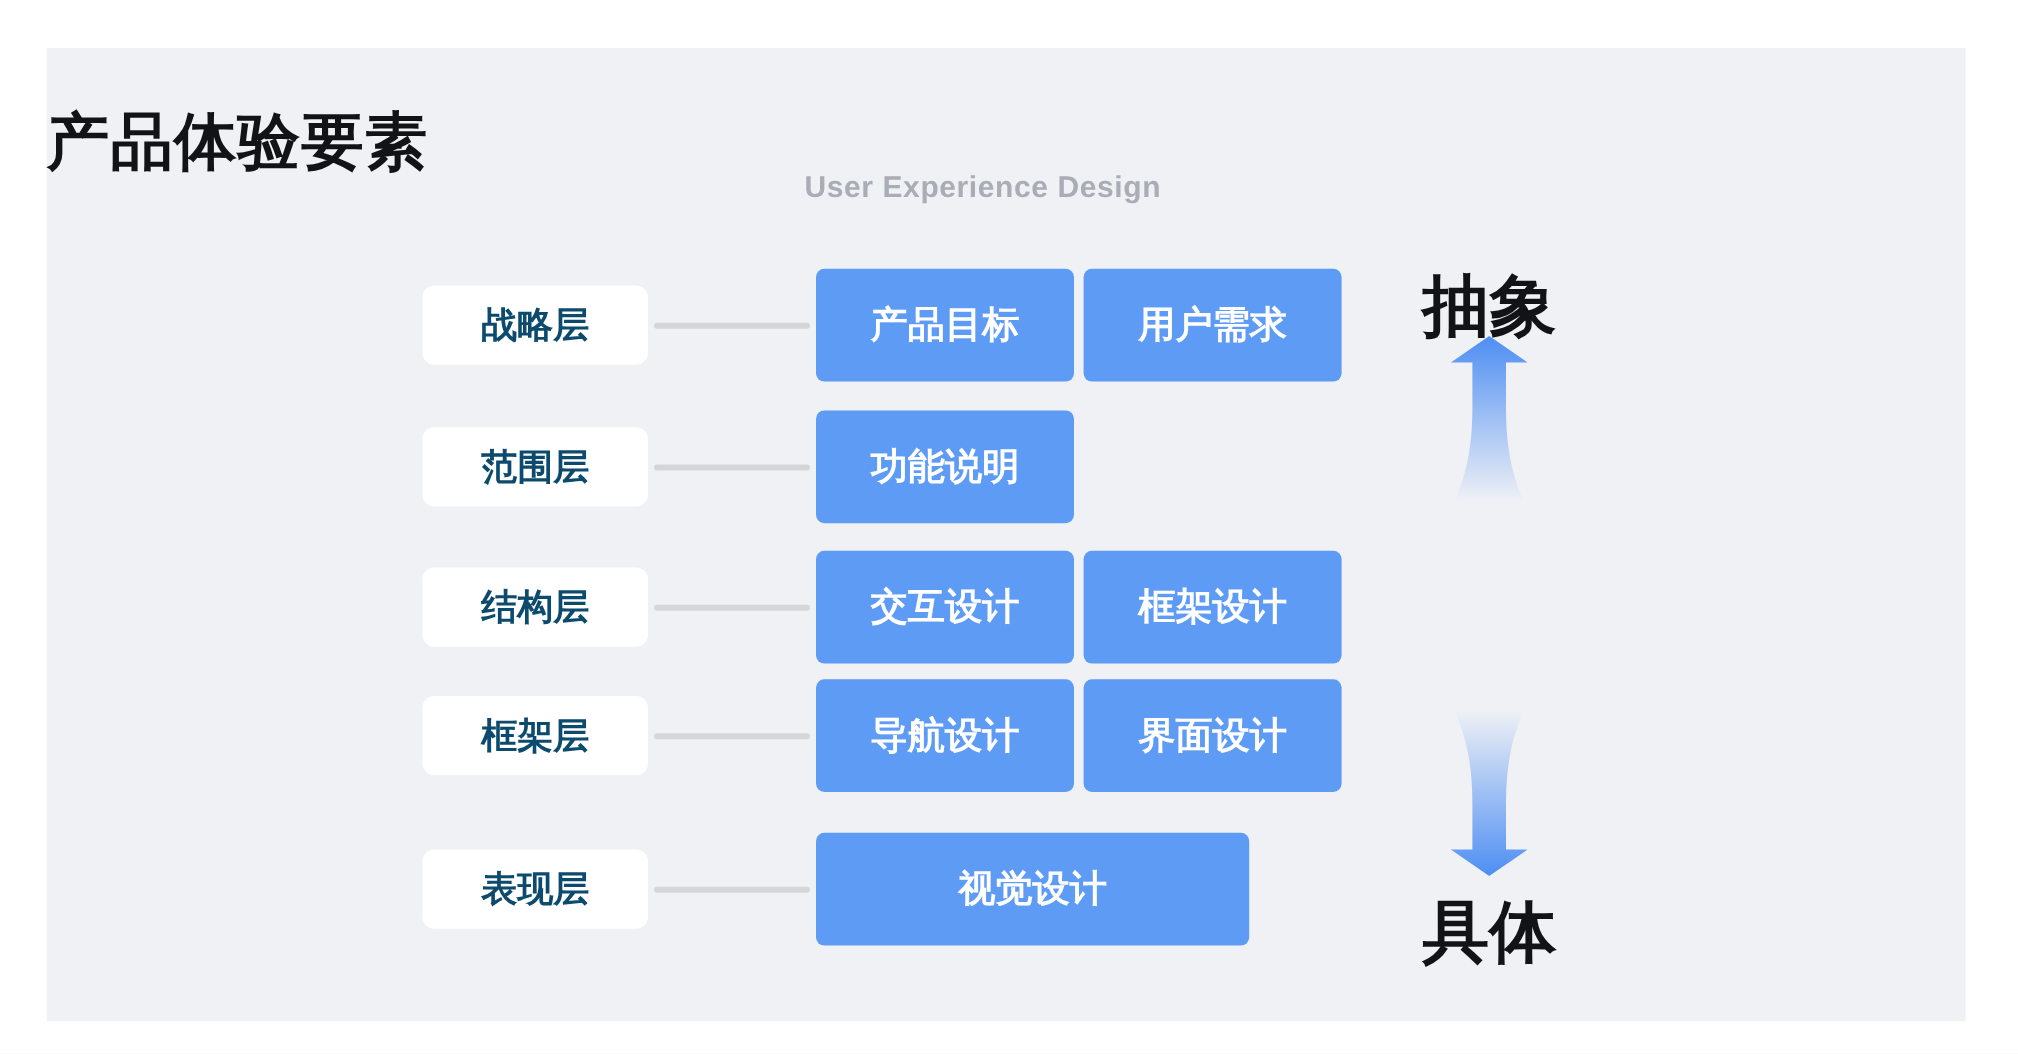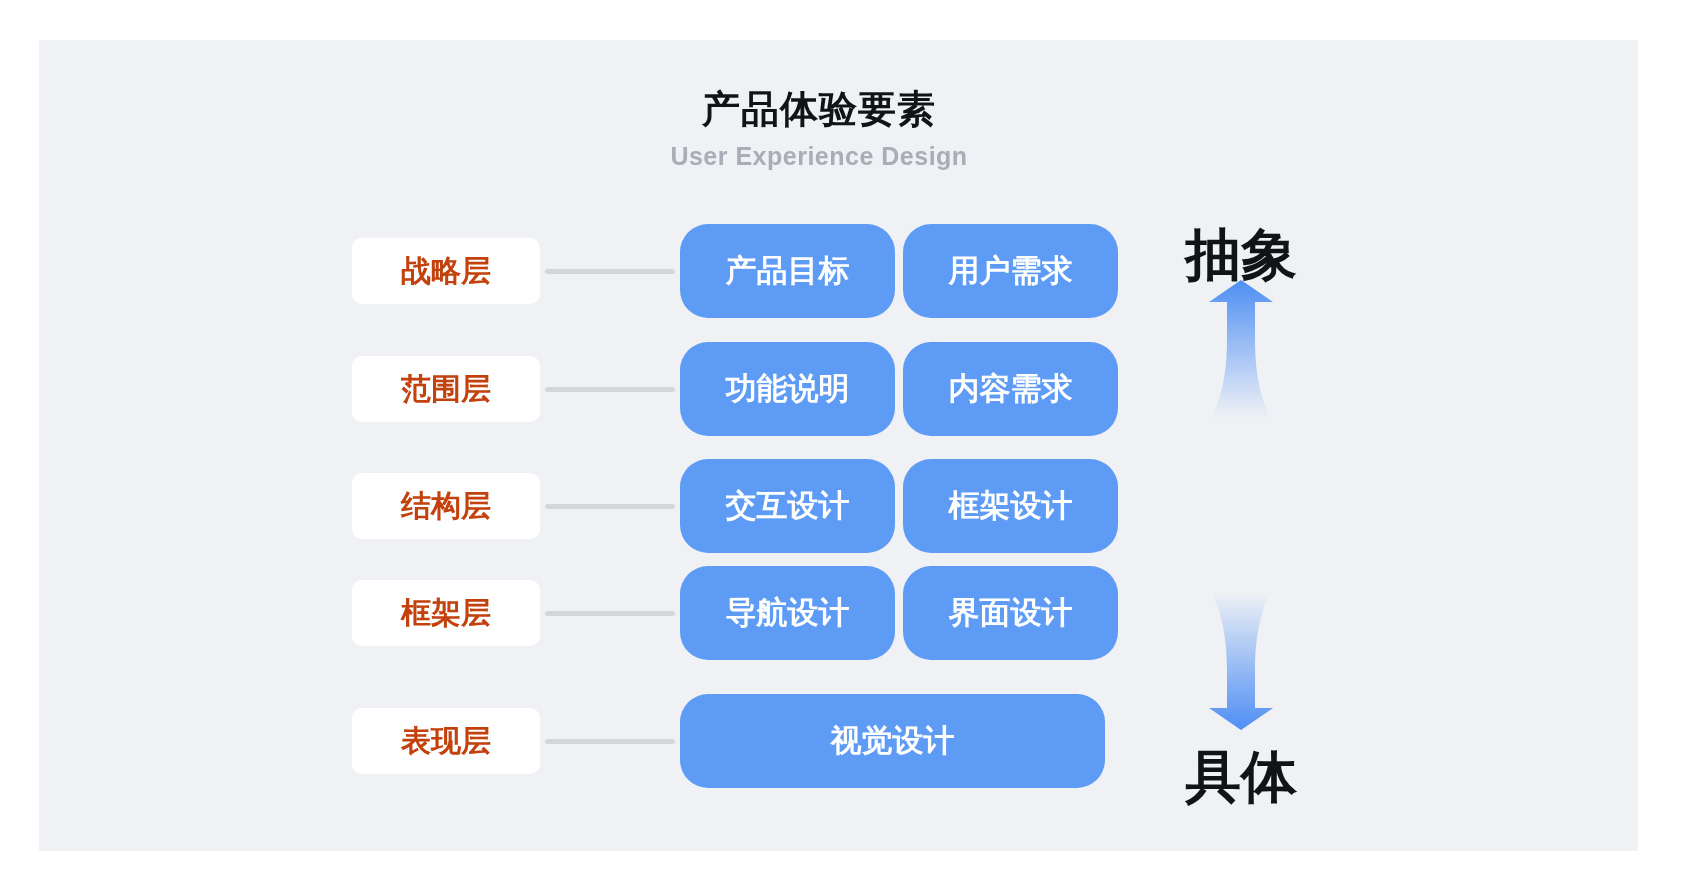--- a/index.html
+++ b/index.html
@@ -13,22 +13,22 @@
   .card {
     position: absolute;
     left: 39px; top: 40px;
     width: 1599px; height: 811px;
     background: #EFF1F5;
   }
   .title {
     position: absolute;
     left: 0; top: 44px;
     width: 1560px;
-    text-align: center;
-    font-size: 38px;
+    text-align: left;
+    font-size: 52px;
     font-weight: 700;
     color: #121316;
     letter-spacing: 1px;
   }
   .subtitle {
     position: absolute;
     left: 0; top: 102px;
     width: 1560px;
     text-align: center;
     font-size: 25px;
@@ -46,45 +46,45 @@
   .label-box {
     width: 188px; height: 66px;
     background: #ffffff;
     border-radius: 10px;
     margin-right: 5px;
     display: flex;
     align-items: center;
     justify-content: center;
     font-size: 30px;
     font-weight: 600;
-    color: #c2410c;
+    color: #0c4a6e;
     flex: none;
   }
   .connector {
     width: 130px; height: 5px;
     background: #D4D6DA;
     border-radius: 3px;
     margin-right: 5px;
     flex: none;
   }
   .pill {
     width: 215px; height: 94px;
     background: #5E9BF5;
-    border-radius: 28px;
+    border-radius: 7px;
     margin-right: 8px;
     display: flex;
     align-items: center;
     justify-content: center;
     font-size: 31px;
     font-weight: 600;
     color: #ffffff;
     flex: none;
   }
   .pill:last-child { margin-right: 0; }
-  .pill.wide { width: 425px; text-align: center; }
+  .pill.wide { width: 361px; text-align: center; }
   .axis-label {
     position: absolute;
     left: 1102px;
     width: 200px;
     text-align: center;
     font-size: 56px;
     font-weight: 700;
     color: #121316;
   }
   .axis-label.top { top: 178px; }
@@ -109,21 +109,20 @@
     <div class="label-box">战略层</div>
     <div class="connector"></div>
     <div class="pill">产品目标</div>
     <div class="pill">用户需求</div>
   </div>
 
   <div class="row" style="top:302px">
     <div class="label-box">范围层</div>
     <div class="connector"></div>
     <div class="pill">功能说明</div>
-    <div class="pill">内容需求</div>
   </div>
 
   <div class="row" style="top:419px">
     <div class="label-box">结构层</div>
     <div class="connector"></div>
     <div class="pill">交互设计</div>
     <div class="pill">框架设计</div>
   </div>
 
   <div class="row" style="top:526px">

